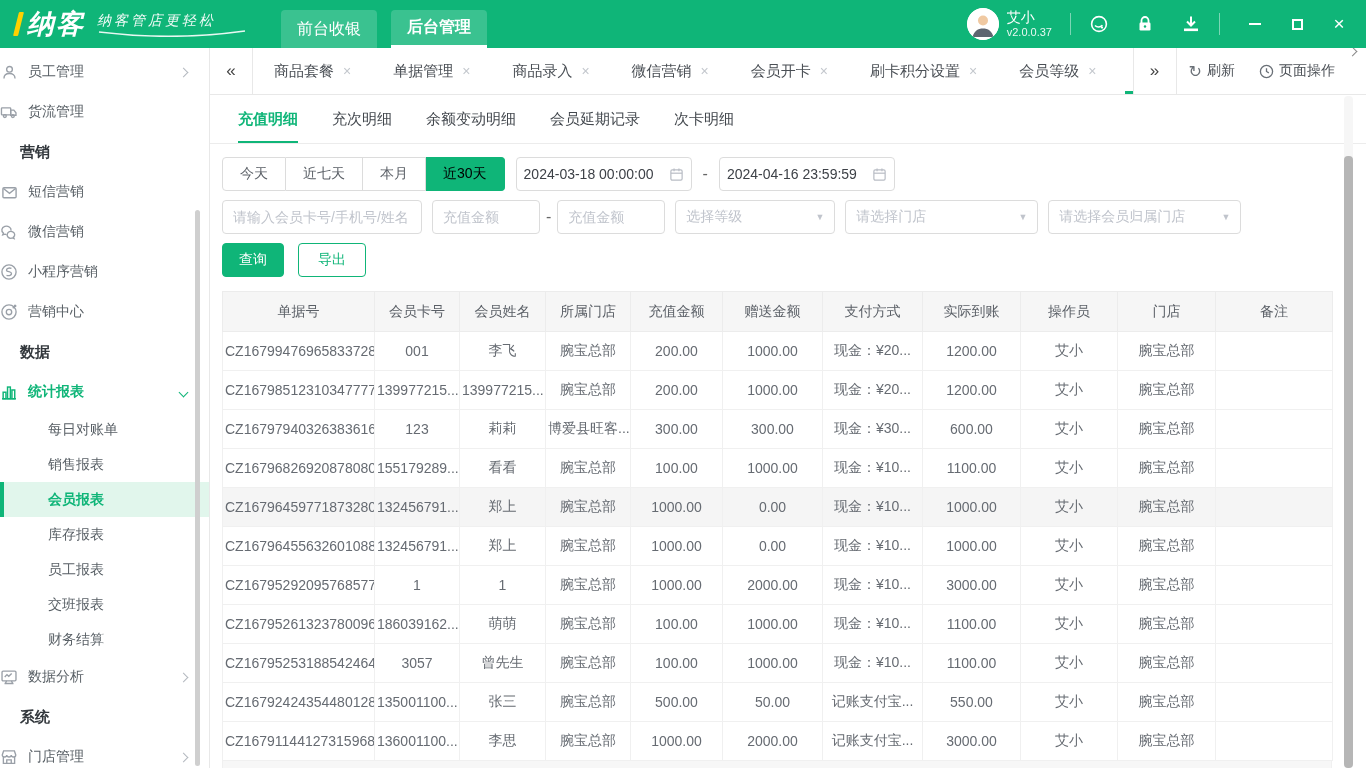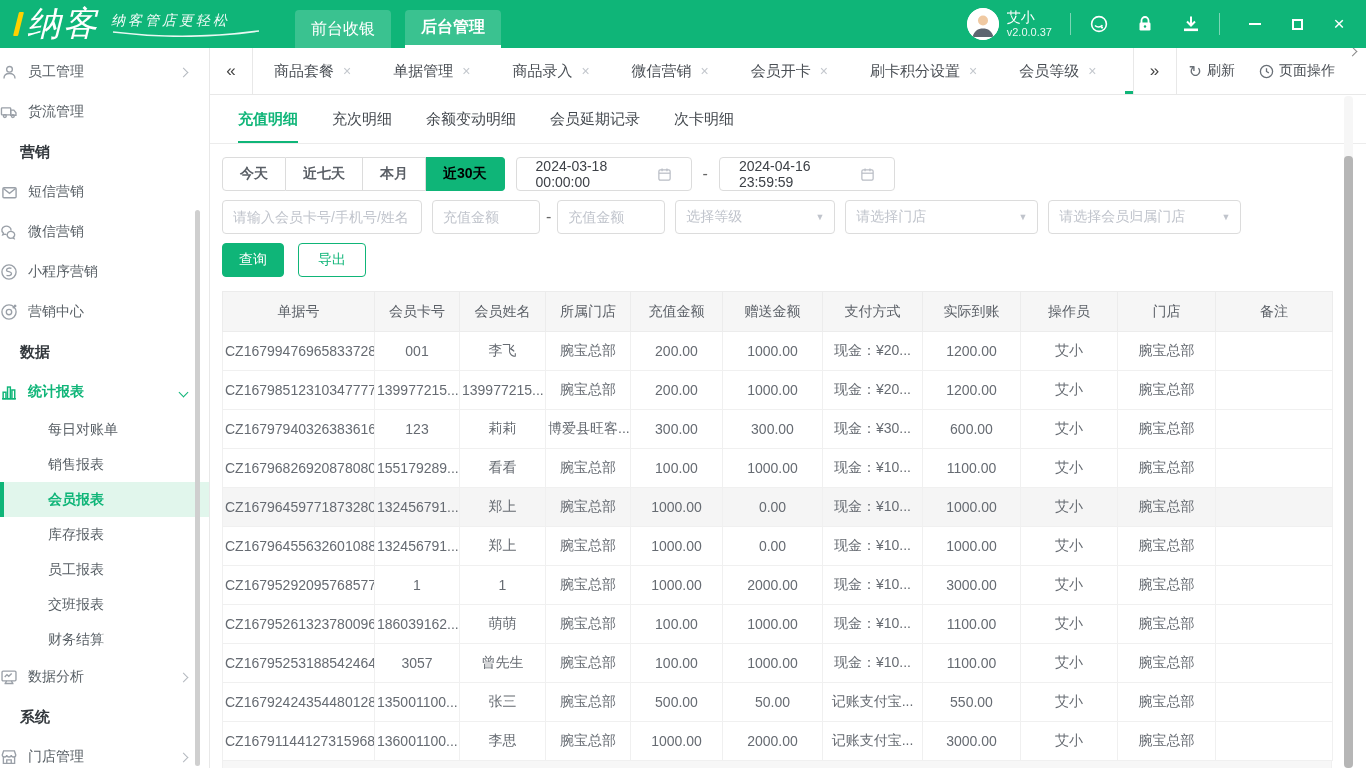--- a/index.html
+++ b/index.html
@@ -6,21 +6,21 @@
   html,body { width:1366px; height:768px; overflow:hidden; background:#fff;
     font-family:"Liberation Sans","DejaVu Sans",sans-serif; }
   :root{
     --green:#0fb578; --green-dark:#0aa76d; --green-sel:#e1f6ec;
     --border:#dcdfe6; --tborder:#ececec; --txt:#606266; --ph:#c0c4cc;
   }
   
   .topbar{ height:48px; background:var(--green); display:flex; align-items:center; color:#fff; position:relative; }
   .logo-wrap{ display:flex; align-items:center; margin-left:16px; }
   .logo-accent{ width:5px; height:24px; background:#ffd100; transform:skewX(-14deg); margin-right:6px; border-radius:1px;}
-  .logo-text{ font-size:34px; font-weight:normal; letter-spacing:2px; font-style:italic; }
+  .logo-text{ font-size:27px; font-weight:bold; letter-spacing:2px; font-style:italic; }
   .tagline-wrap{ margin-left:12px; display:flex; flex-direction:column; }
   .tagline{ font-size:14px; font-style:italic; letter-spacing:3px; opacity:.95; }
   .nav-btns{ display:flex; align-self:flex-end; margin-left:34px; gap:14px; height:38px; }
   .nav-btn{ min-width:90px; padding:0 16px; display:flex; align-items:center; justify-content:center;
     background:rgba(255,255,255,.18); border:none; color:#fff; font-size:16px; border-radius:4px 4px 0 0; cursor:pointer;}
   .nav-btn.active{ font-weight:bold; border-bottom:3px solid #fff; }
   .user-area{ margin-left:auto; display:flex; align-items:center; gap:8px; }
   .avatar{ width:32px; height:32px; border-radius:50%; background:#fff; overflow:hidden; flex:none;}
   .user-meta{ display:flex; flex-direction:column; line-height:1.1; }
   .user-name{ font-size:14px; }
@@ -64,26 +64,26 @@
   
   .subtabs{ height:49px; display:flex; align-items:stretch; border-bottom:1px solid #ececec; padding-left:28px; gap:34px;}
   .subtab{ display:flex; align-items:center; font-size:15px; color:#43484e; cursor:pointer; position:relative; }
   .subtab.active{ color:var(--green); font-weight:bold; }
   .subtab.active::after{ content:""; position:absolute; left:0; right:0; bottom:0; height:2px; background:var(--green); }
   
   .fbody{ padding:13px 34px 0 12px; }
   .frow{ display:flex; align-items:center; margin-bottom:9px; }
   .qd-group{ display:flex; }
   .qd-btn{ height:34px; padding:0 17px; border:1px solid #dcdcdc; border-left-width:0; background:#fff;
-    font-size:14px; color:#5a5f66; cursor:pointer; display:flex; align-items:center;font-weight:bold;}
+    font-size:14px; color:#5a5f66; cursor:pointer; display:flex; align-items:center;}
   .qd-btn:first-child{ border-left-width:1px; border-radius:4px 0 0 4px; }
   .qd-btn:last-child{ border-radius:0 4px 4px 0; }
   .qd-btn.active{ background:var(--green); border-color:var(--green); color:#000000; }
   .date-box{ height:34px; width:176px; border:1px solid #dcdcdc; border-radius:4px; margin-left:11px;
-    display:flex; align-items:center; padding:0 19px; font-size:14px; color:#3d4147; gap:7px; cursor:pointer;}
+    display:flex; align-items:center; padding:0 7px; font-size:14px; color:#3d4147; gap:7px; cursor:pointer;}
   .date-box .dval{ flex:1; }
   .dash{ color:#666; margin-left:11px; }
   .f-input{ height:34px; border:1px solid #dcdcdc; border-radius:4px; padding:0 10px; font-size:14px; color:#3d4147;
     font-family:inherit; outline:none; }
   .f-input::placeholder{ color:var(--ph); }
   .f-select{ height:34px; border:1px solid #dcdcdc; border-radius:4px; padding:0 10px; display:flex; align-items:center;
     font-size:14px; color:var(--ph); cursor:pointer; justify-content:space-between;gap:28px; }
   .sel-arrow{ color:#c0c4cc; font-size:9px; margin-left:8px; }
   .btn{ height:34px; border-radius:4px; font-size:14px; cursor:pointer; display:flex; align-items:center; justify-content:center; font-family:inherit;}
   .btn-primary{ width:62px; background:var(--green); color:#fff; border:1px solid var(--green); }

